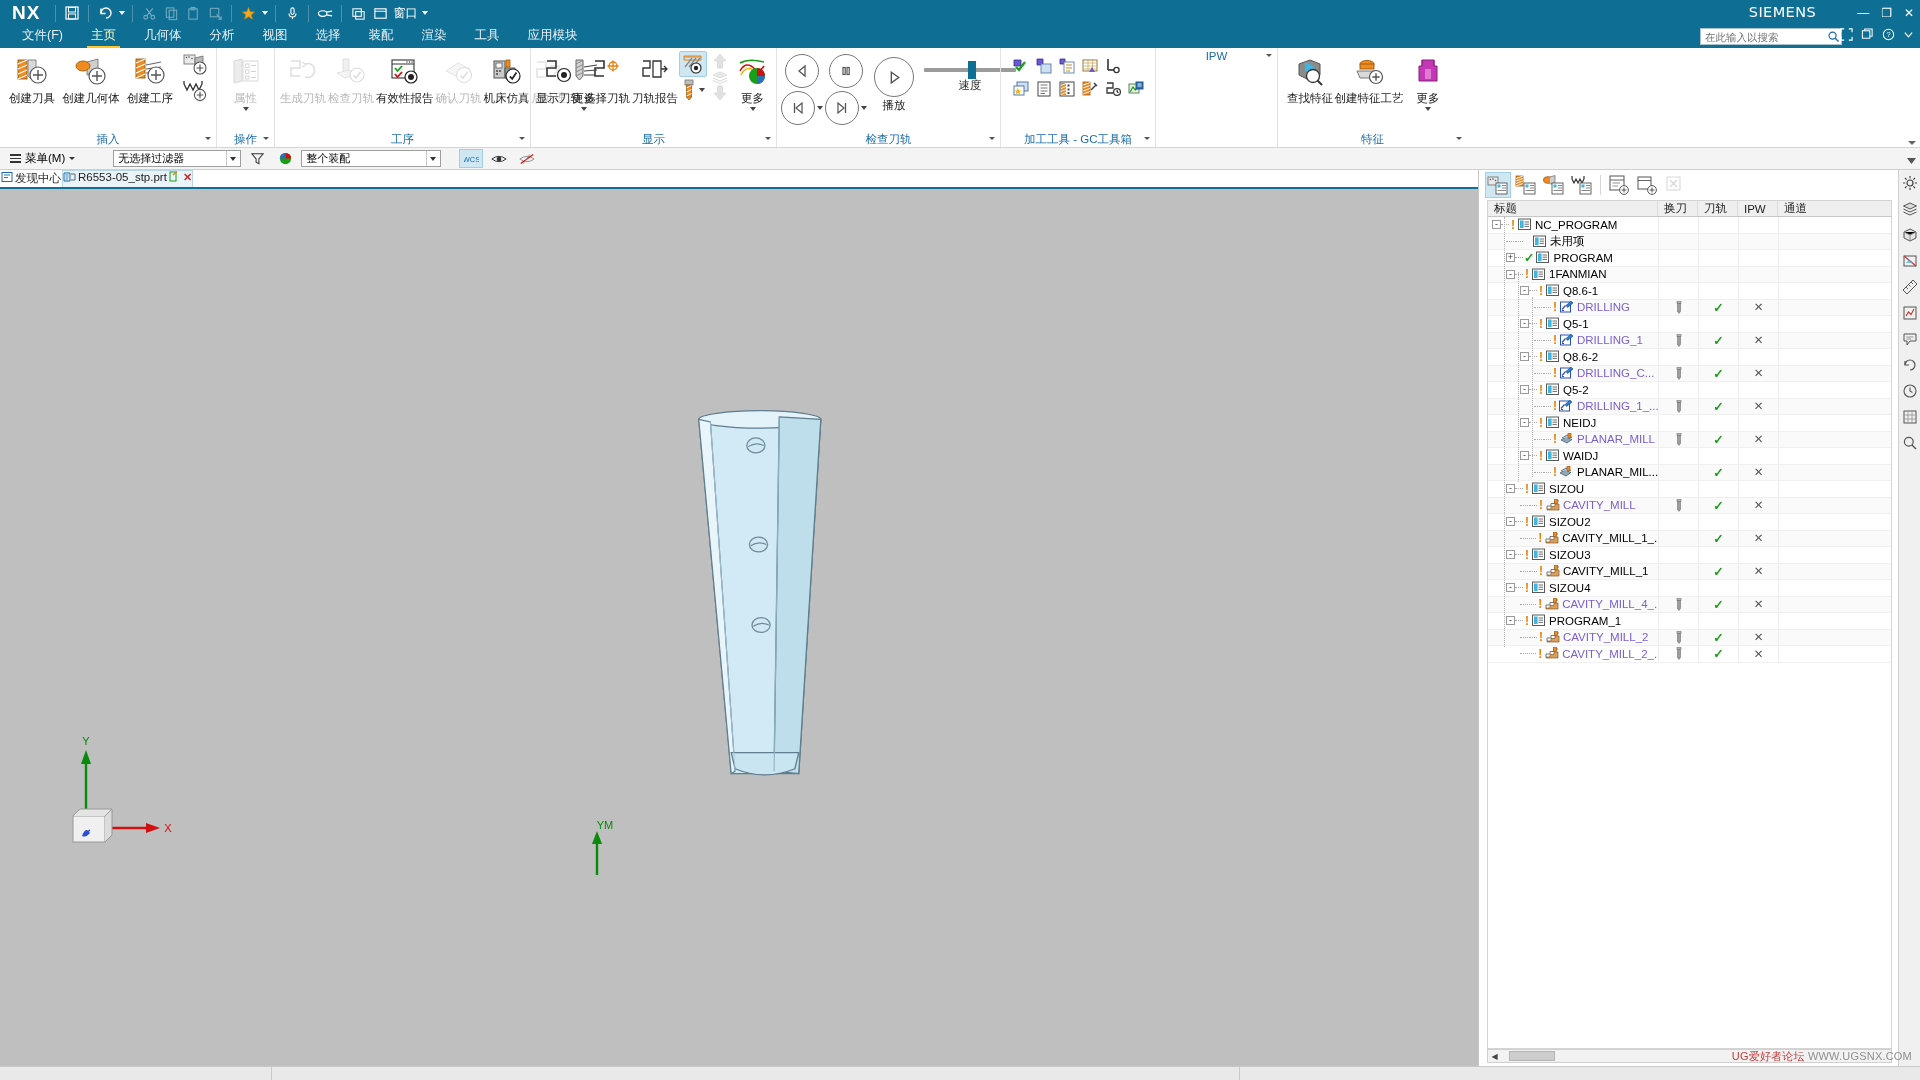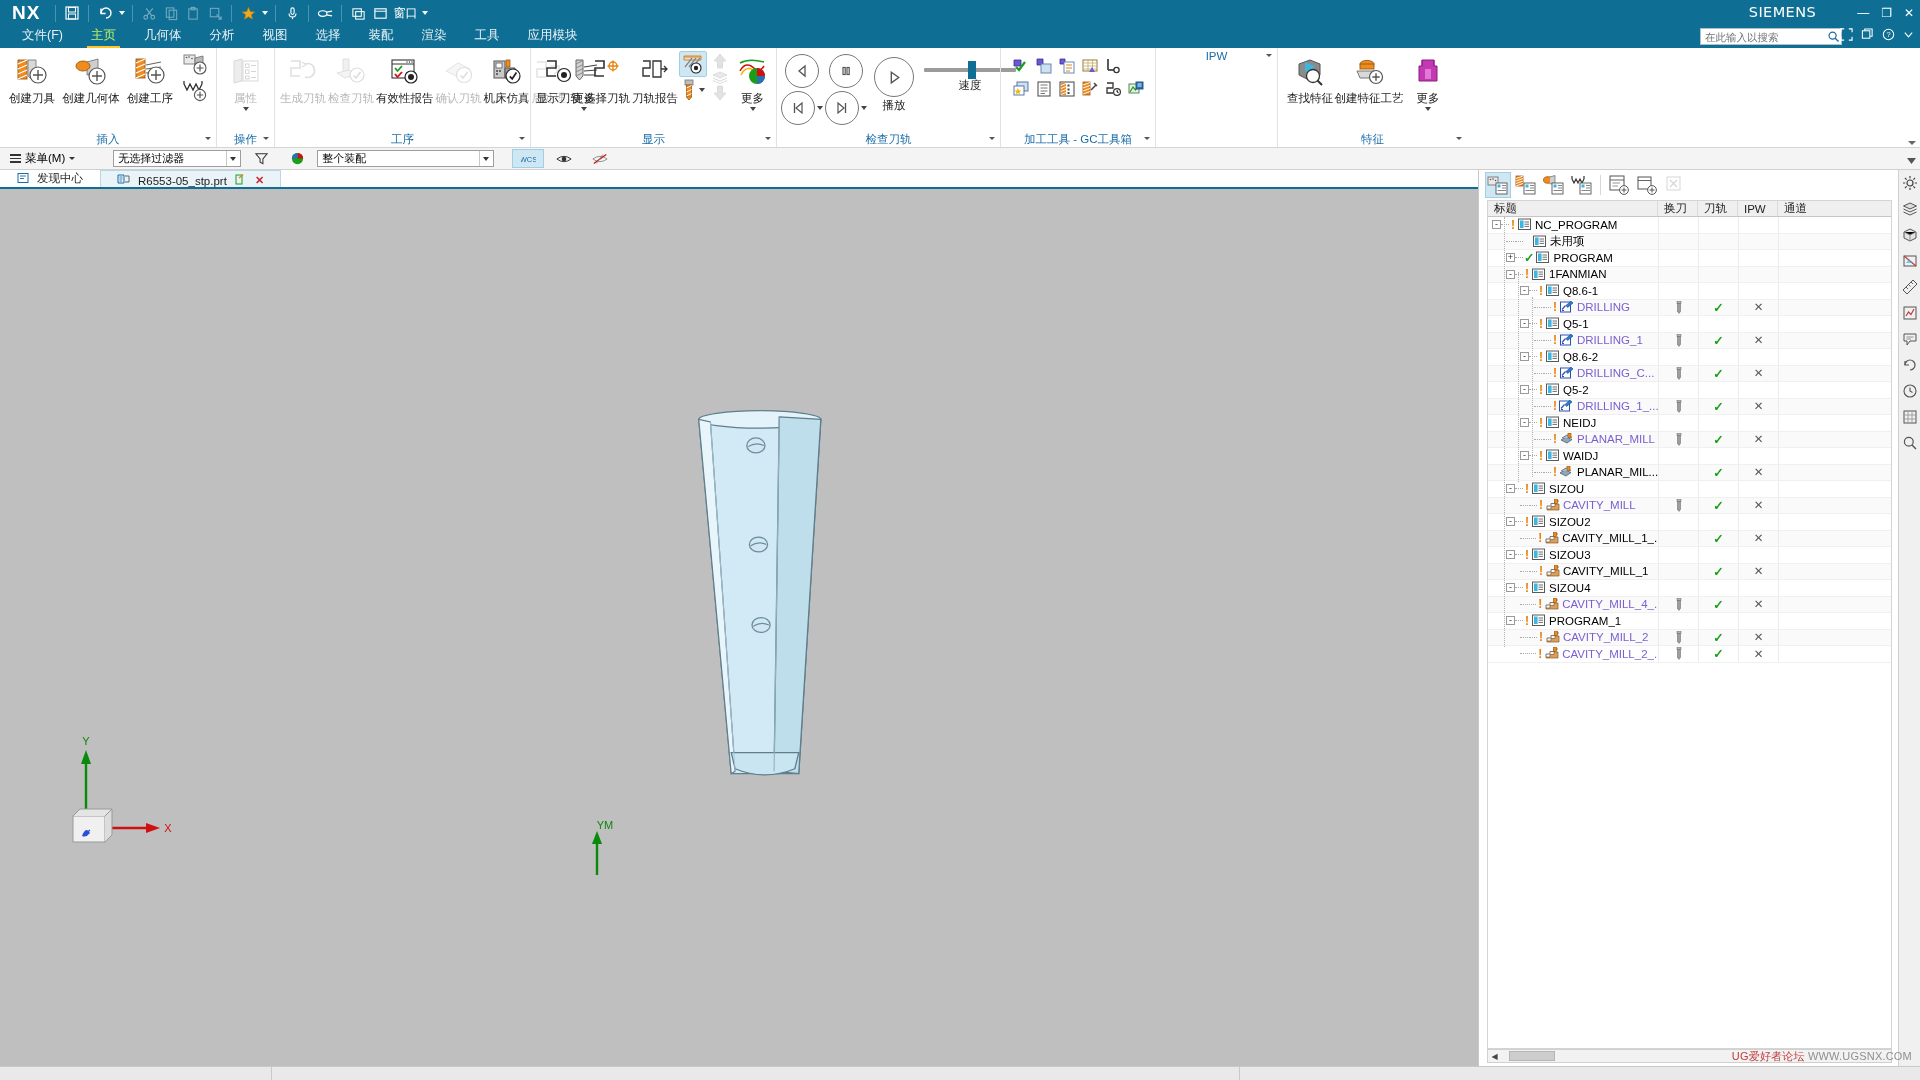--- a/index.html
+++ b/index.html
@@ -47,21 +47,21 @@
 
   
   .ribbon-tabs {
     height:22px; background:#0f6e93; display:flex; align-items:flex-end; padding-left:8px;
     flex:0 0 22px; position:relative;
   }
   .rtab {
     color:#e8f2f6; font-size:12.5px; padding:0 14px 3px 14px; cursor:pointer; position:relative;
     line-height:19px;
   }
-  .rtab.active { color:#bef264; }
+  .rtab.active { color:#fef9c3; }
   .rtab.active:after {
     content:""; position:absolute; left:10px; right:10px; bottom:0; height:2px; background:#ffc62a;
   }
   .search-wrap { position:absolute; right:78px; top:2px; display:flex; align-items:center; }
   .search-box {
     width:142px; height:17px; background:#fff; border:1px solid #a9c2ce; font-size:10.5px;
     padding:0 17px 0 4px; color:#9a9a9a; outline:none; font-family:"Liberation Sans",sans-serif;
   }
   .search-icon-btn { position:absolute; right:2px; top:2px; cursor:pointer; }
   .tab-right-icons { position:absolute; right:6px; top:2px; display:flex; gap:8px; align-items:center; }
@@ -122,31 +122,31 @@
   .hamb { display:flex;flex-direction:column;gap:2px; }
   .hamb i { display:block; width:11px;height:1.5px; background:#333; }
   .mini-dn { width:0;height:0;border-left:3px solid transparent;border-right:3px solid transparent;border-top:3.5px solid #333; }
   .combo {
     height:17px; background:#fff; border:1px solid #9e9e9e; display:flex; align-items:center;
     justify-content:space-between; padding:0 2px 0 4px; font-size:11px; cursor:pointer;
   }
   .combo .cbcaret { width:12px;height:15px; display:flex;align-items:center;justify-content:center;
      border-left:1px solid #c9c9c9; }
   .combo .cbcaret:after{content:"";border-left:3.5px solid transparent;border-right:3.5px solid transparent;border-top:4px solid #333;}
-  .sb-ic { width:32px;height:19px;display:flex;align-items:center;justify-content:center;cursor:pointer; }
+  .sb-ic { width:24px;height:19px;display:flex;align-items:center;justify-content:center;cursor:pointer; }
   .sb-ic.on { background:#cfe7f2; border:1px solid #9fd0e5; }
   .selbar-right-caret { position:absolute; right:4px; top:6px; }
 
   
   .workrow { flex:1 1 auto; display:flex; min-height:0; }
 
   .leftpane { flex:1 1 auto; display:flex; flex-direction:column; min-width:0; position:relative; }
   .doctabs { height:19px; background:#fff; display:flex; align-items:stretch; border-bottom:2px solid #0f6e93; }
   .dtab {
-    display:flex; align-items:flex-end; gap:8px; padding:0 16px; font-size:11.5px; cursor:pointer;
+    display:flex; align-items:flex-start; gap:2px; padding:0 0; font-size:11.5px; cursor:pointer;
     border:1px solid transparent; background:#fff; color:#222; position:relative;
   }
   .dtab.active { background:#e9f3f8; border:1px solid #b9d7e5; border-bottom:none; }
   .dtab .tclose { font-size:11px; color:#c03030; font-weight:bold; margin-left:2px; cursor:pointer; }
 
   .viewport { flex:1 1 auto; background:#bfbfbf; position:relative; overflow:hidden; }
 
   
   .triad { position:absolute; }
   .ymarker { position:absolute; }
@@ -846,21 +846,21 @@
           <path d="M2 3 L14 3 L9.5 8.5 L9.5 13.5 L6.5 12 L6.5 8.5 Z" fill="none" stroke="#333" stroke-width="1.1"></path>
         </svg>
     </span>
     <span class="sb-ic">
       <svg width="15" height="15" viewBox="0 0 16 16">
           <circle cx="8" cy="8" r="6" fill="#1a9e1a"></circle>
           <path d="M8 8 L8 2 A6 6 0 0 1 14 8 Z" fill="#d01010"></path>
           <path d="M8 8 L2 8 A6 6 0 0 1 8 2 Z" fill="#2b6fb5"></path>
         </svg>
     </span>
-    <div class="combo" style="width:177px">
+    <div class="combo" style="width:140px">
       <span>整个装配</span>
       <span class="cbcaret"></span>
     </div>
     <span style="width:10px"></span>
     <span class="sb-ic on">
       <svg width="15" height="14" viewBox="0 0 16 14">
           <text x="8" y="10" font-size="8" text-anchor="middle" fill="#1a6ca8" font-family="Liberation Sans">WCS</text>
         </svg>
     </span>
     <span class="sb-ic">

